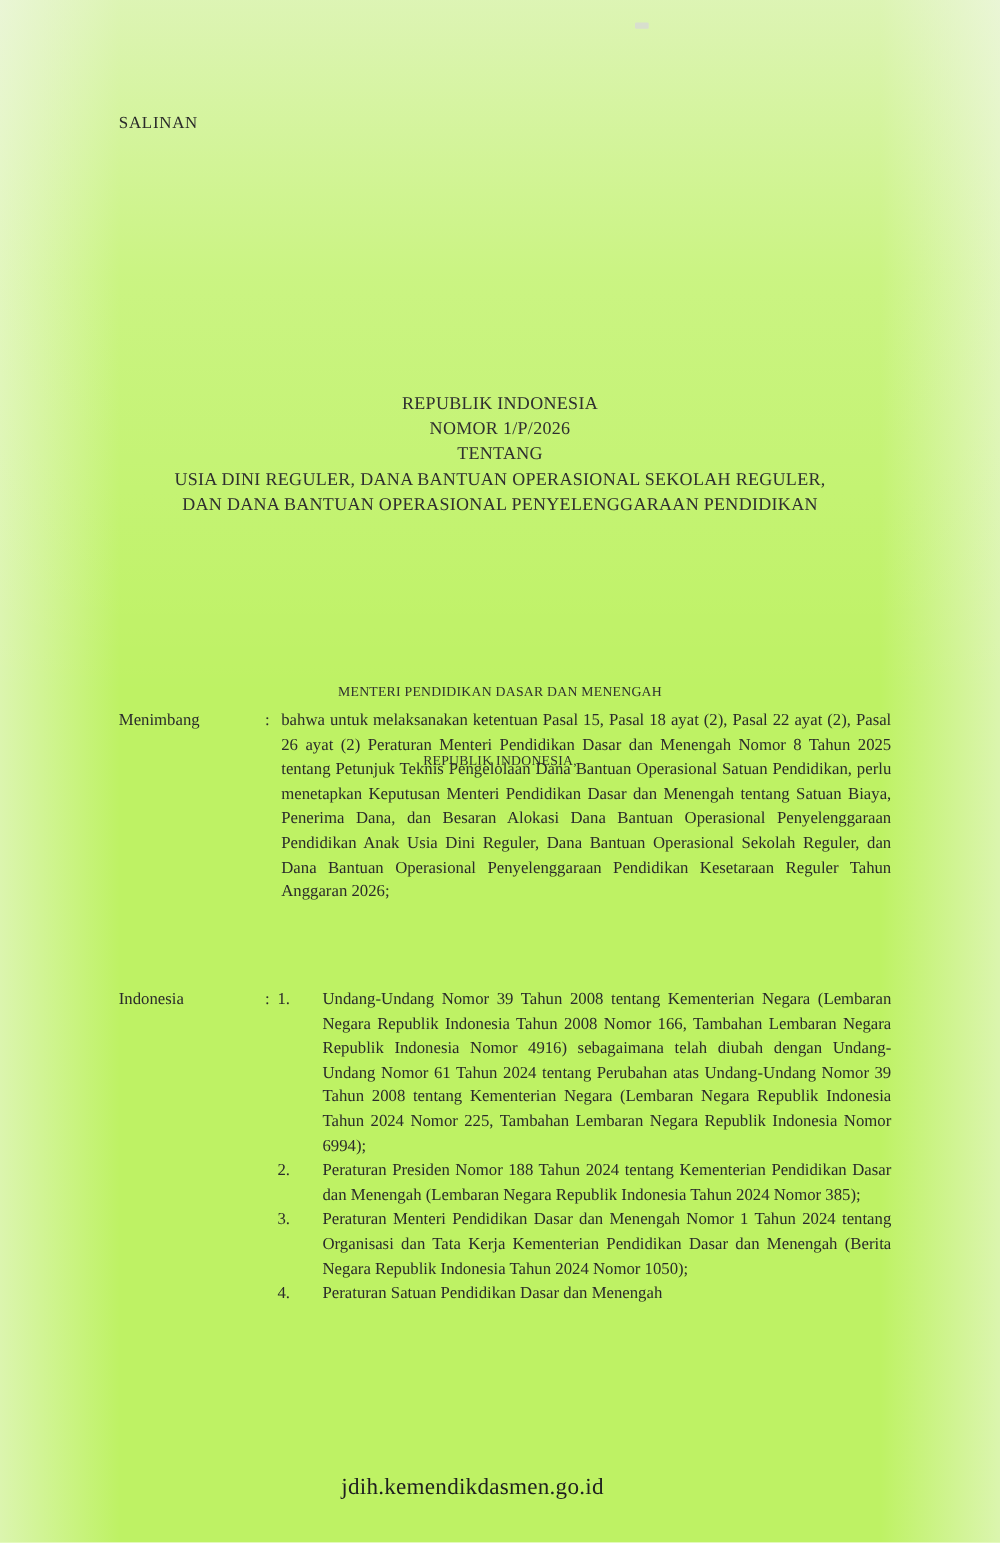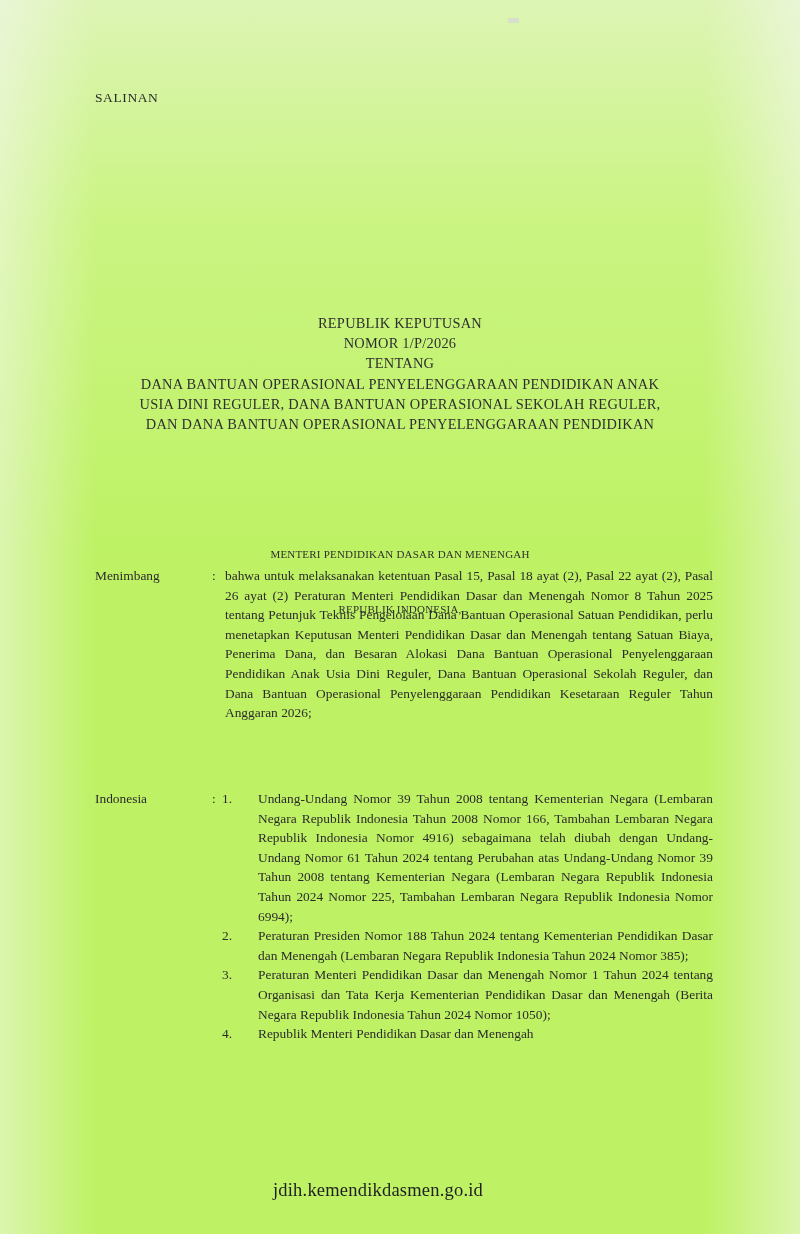--- a/index.html
+++ b/index.html
@@ -154,24 +154,23 @@
 <body>
 
 <div class="page">
 
   <div class="scan-tint"></div>
   <div class="speck"></div>
 
   <div class="salinan">SALINAN</div>
 
   <div class="title-block">
-    <div class="title-line">REPUBLIK KEPUTUSAN</div>
+    <div class="title-line">REPUBLIK INDONESIA</div>
     <div class="title-line">NOMOR 1/P/2026</div>
     <div class="title-line">TENTANG</div>
-    <div class="title-line">DANA BANTUAN OPERASIONAL PENYELENGGARAAN PENDIDIKAN ANAK</div>
     <div class="title-line">USIA DINI REGULER, DANA BANTUAN OPERASIONAL SEKOLAH REGULER,</div>
     <div class="title-line">DAN DANA BANTUAN OPERASIONAL PENYELENGGARAAN PENDIDIKAN</div>
   </div>
 
   <div class="heading-block">
     <div class="heading-line">MENTERI PENDIDIKAN DASAR DAN MENENGAH</div>
     <div class="heading-line">REPUBLIK INDONESIA,</div>
   </div>
 
   <div class="clause" style="top: 566px;">
@@ -191,20 +190,20 @@
       <div class="ol-item">
         <span class="ol-num">2.</span>
         <span>Peraturan Presiden Nomor 188 Tahun 2024 tentang Kementerian Pendidikan Dasar dan Menengah (Lembaran Negara Republik Indonesia Tahun 2024 Nomor 385);</span>
       </div>
       <div class="ol-item">
         <span class="ol-num">3.</span>
         <span>Peraturan Menteri Pendidikan Dasar dan Menengah Nomor 1 Tahun 2024 tentang Organisasi dan Tata Kerja Kementerian Pendidikan Dasar dan Menengah (Berita Negara Republik Indonesia Tahun 2024 Nomor 1050);</span>
       </div>
       <div class="ol-item">
         <span class="ol-num">4.</span>
-        <span>Republik Menteri Pendidikan Dasar dan Menengah</span>
+        <span>Peraturan Satuan Pendidikan Dasar dan Menengah</span>
       </div>
     </div>
   </div>
 
   <div class="footer-url">jdih.kemendikdasmen.go.id</div>
 
 </div>
 
 </body></html>

